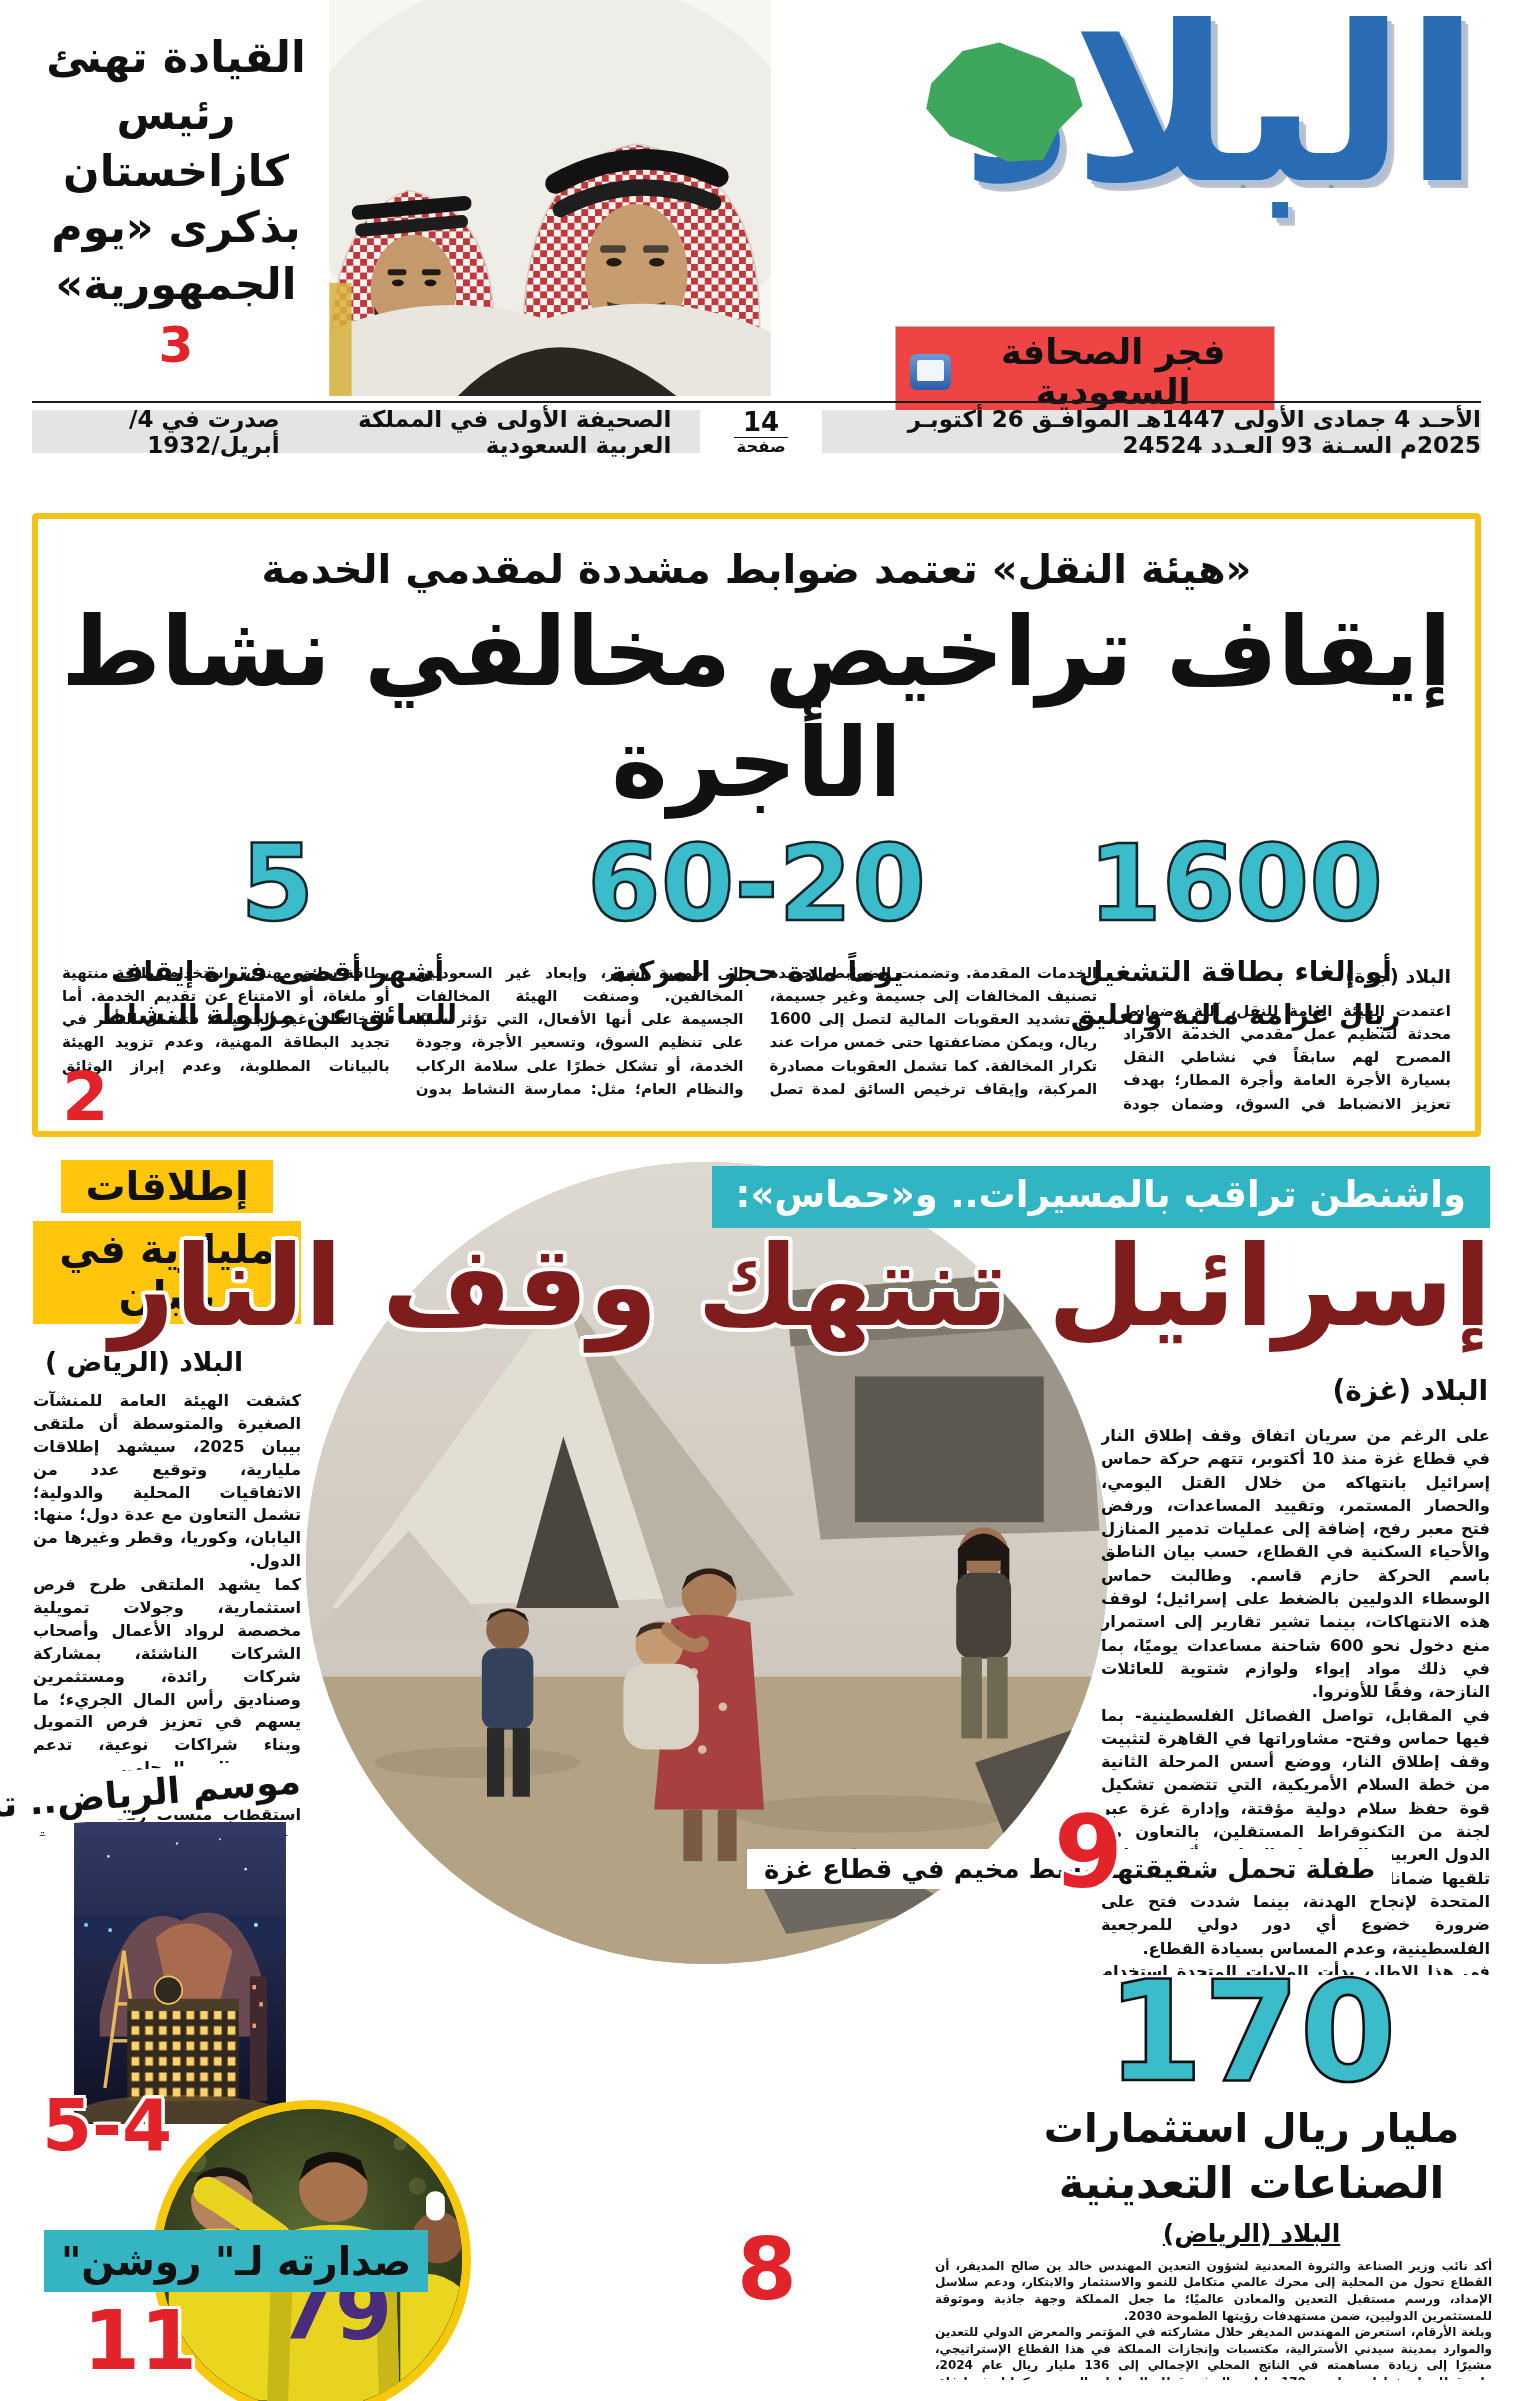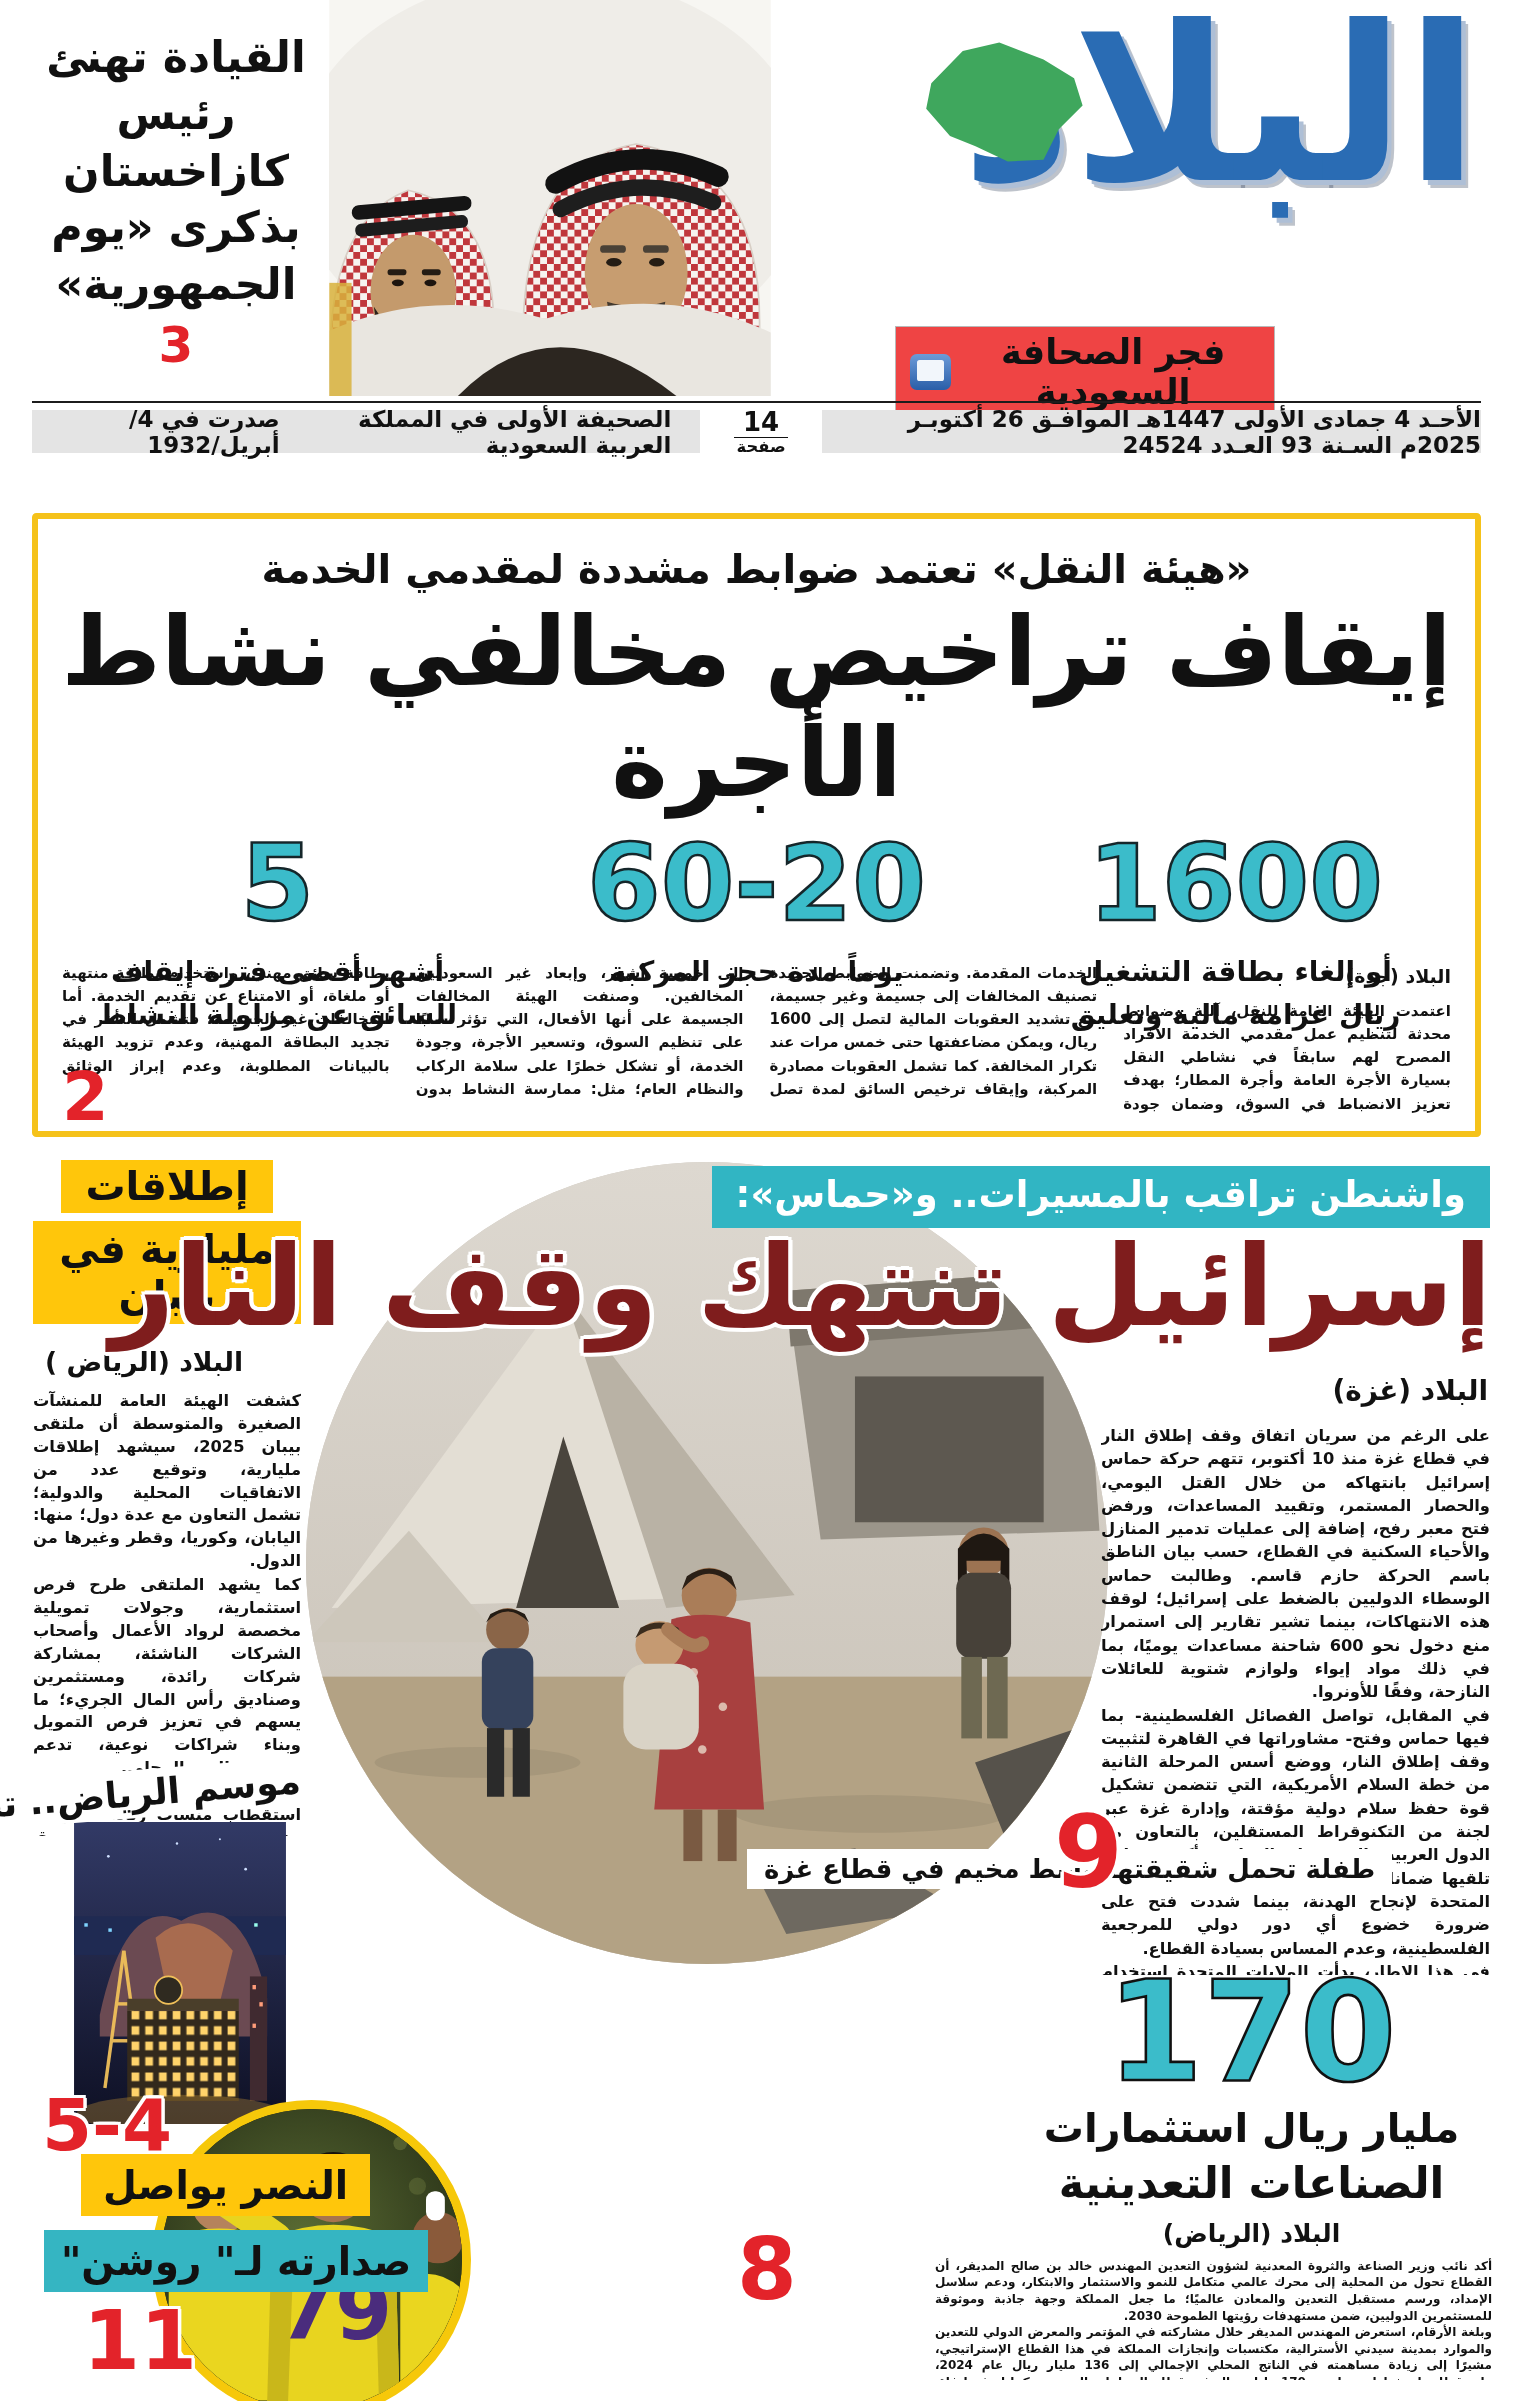--- a/index.html
+++ b/index.html
@@ -81,21 +81,21 @@
   .nassr-yellow{position:absolute;left:82px;top:2154px;background:#ffc60b;color:#111;font-size:39px;font-weight:bold;padding:8.6px 22px;z-index:6;}
   .nassr-teal{position:absolute;left:45px;top:2230px;background:#35b5c2;color:#111;font-size:39px;font-weight:bold;padding:8.6px 17px;z-index:6;}
   .ref11{position:absolute;left:84px;top:2300px;font-size:82px;z-index:7;}
 
   
   .mining{position:absolute;right:22px;top:1962px;width:557px;}
   .mining-head{width:429px;margin:0 26px 0 auto;text-align:center;}
   .mining-num{font-size:139px;font-weight:bold;color:#3bbcca;-webkit-text-stroke:2.6px #111;line-height:1.02;}
   .mining-h1{font-size:40px;font-weight:bold;margin-top:1.7px;}
   .mining-h2{font-size:43px;font-weight:bold;margin-top:6.9px;letter-spacing:0.9px;}
-  .mining-byline{font-size:25px;font-weight:bold;margin-top:10.3px;}
+  .mining-byline{font-size:25px;font-weight:bold;margin-top:10.3px;text-decoration:underline;}
   .mining-body{margin-top:10.3px;font-size:12px;font-weight:bold;text-align:justify;line-height:1.38;height:122px;overflow:hidden;}
 </style>
 </head>
 <body>
 
 <div class="page">
 
   <div class="topleft">
     <div class="topleft-headline">القيادة تهنئ رئيس كازاخستان بذكرى «يوم الجمهورية»</div>
     <div class="pageref">3</div>
@@ -356,21 +356,20 @@
         <path d="M156 150 Q100 110 76 96" stroke="#e8d41f" stroke-width="34" fill="none" stroke-linecap="round"></path>
         <text x="224" y="172" font-size="22" font-weight="bold" fill="#3f2a6e" text-anchor="middle" letter-spacing="2">JOAO FELIX</text>
         <text x="224" y="268" font-size="96" font-weight="bold" fill="#4a2c7d" text-anchor="middle">79</text>
       </g>
 
       <path d="M300 372 L300 200 Q340 180 372 210 L372 372 Z" fill="#ead61f"></path>
       <circle cx="344" cy="150" r="30" fill="#8a5a3a"></circle>
       <rect x="330" y="96" width="22" height="34" rx="10" fill="#fff"></rect>
     </svg>
   </div>
-  <div class="nassr-yellow">النصر يواصل</div>
   <div class="nassr-teal">صدارته لـ" روشن"</div>
   <div class="pageref ref11 outline-w">11</div>
 
   <div class="mining">
     <div class="mining-head">
       <div class="mining-num">170</div>
       <div class="mining-h1">مليار ريال استثمارات</div>
       <div class="mining-h2">الصناعات التعدينية</div>
       <div class="mining-byline">البلاد (الرياض)</div>
     </div>

